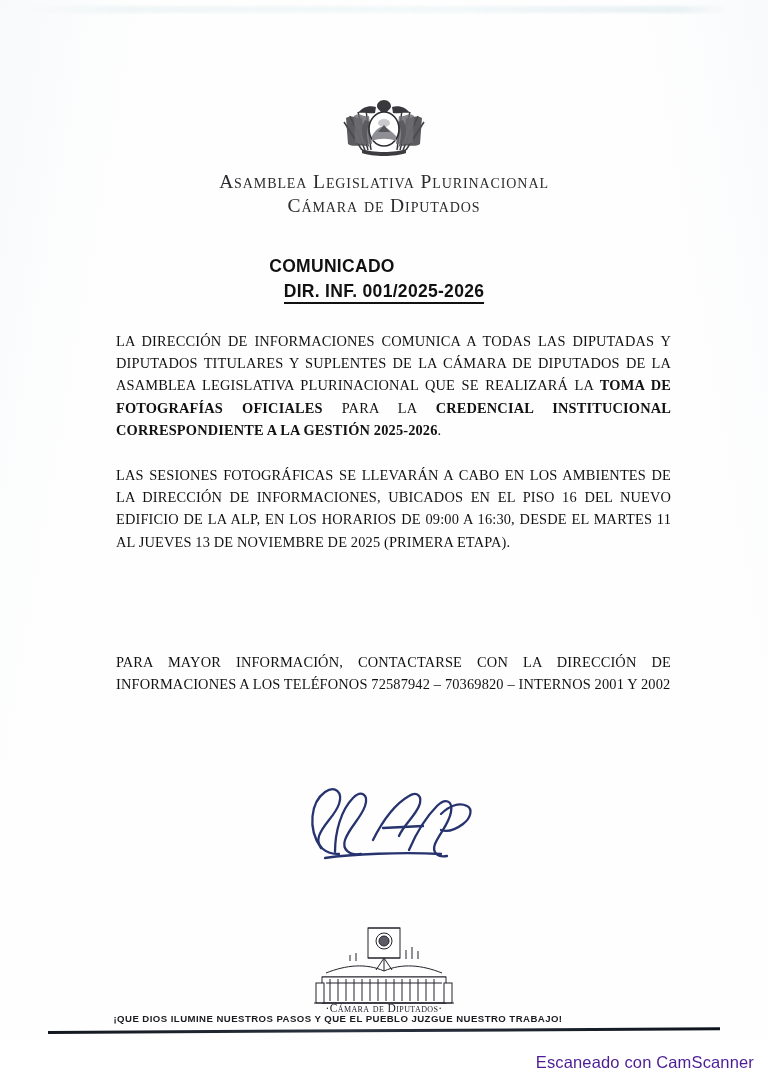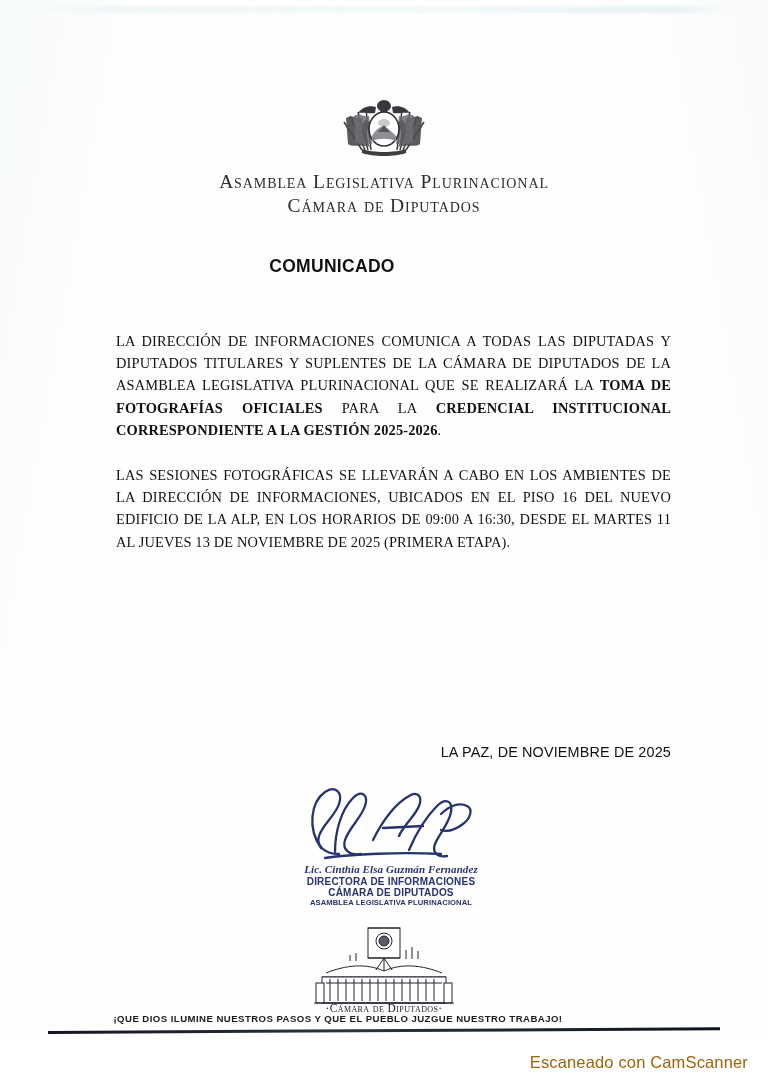--- a/index.html
+++ b/index.html
@@ -177,23 +177,23 @@
 
   
   .scanbar {
     position: absolute;
     left: 0; top: 1040px;
     width: 768px; height: 47px;
     background: #ffffff;
   }
   .scan-text {
     position: absolute;
-    right: 20px; top: 1053px;
+    right: 14px; top: 1053px;
     font-size: 16.5px;
-    color: #a16207;
+    color: #4c1d95;
     letter-spacing: 0.15px;
   }
 </style>
 </head>
 <body>
 
 <div class="sheet">
 
   <div class="edge-top"></div>
 
@@ -235,55 +235,54 @@
       </svg>
     </span>
   </div>
 
   <div class="org-title">
     <span class="l1">Asamblea Legislativa Plurinacional</span>
     <span class="l2">Cámara de Diputados</span>
   </div>
 
   <div class="doc-title">COMUNICADO</div>
+  <div class="doc-subtitle">
+    <span>DIR. INF. 001/2025-2026</span>
+  </div>
 
   <div class="body-block p1">
     <p>
       <span>LA DIRECCIÓN DE INFORMACIONES COMUNICA A TODAS LAS DIPUTADAS Y DIPUTADOS TITULARES Y SUPLENTES DE LA CÁMARA DE DIPUTADOS DE LA ASAMBLEA LEGISLATIVA PLURINACIONAL QUE SE REALIZARÁ LA </span><span class="b">TOMA DE FOTOGRAFÍAS OFICIALES</span><span> PARA LA </span><span class="b">CREDENCIAL INSTITUCIONAL CORRESPONDIENTE A LA GESTIÓN 2025-2026</span><span>.</span>
     </p>
   </div>
 
   <div class="body-block p2">
     <p>LAS SESIONES FOTOGRÁFICAS SE LLEVARÁN A CABO EN LOS AMBIENTES DE LA DIRECCIÓN DE INFORMACIONES, UBICADOS EN EL PISO 16 DEL NUEVO EDIFICIO DE LA ALP, EN LOS HORARIOS DE 09:00 A 16:30, DESDE EL MARTES 11 AL JUEVES 13 DE NOVIEMBRE DE 2025 (PRIMERA ETAPA).</p>
   </div>
 
 
-
-  <div class="place-date">LA PAZ, DE NOVIEMBRE DE 2025</div>
+  <div class="body-block p4">
+    <p>PARA MAYOR INFORMACIÓN, CONTACTARSE CON LA DIRECCIÓN DE INFORMACIONES A LOS TELÉFONOS 72587942 – 70369820 – INTERNOS 2001 Y 2002</p>
+  </div>
+
 
   <div class="sig-wrap">
     <span class="sig-ink">
       <svg width="200" height="95" viewBox="0 0 200 95">
         <g fill="none" stroke="#26336f" stroke-width="2.3" stroke-linecap="round" stroke-linejoin="round">
           <path d="M30 78 C16 58 20 32 34 22 C44 15 52 22 48 34 C44 46 32 54 28 66 C25 76 34 84 48 84"></path>
           <path d="M44 82 C44 62 50 40 62 28 C70 20 78 24 74 36 C70 48 58 58 54 70 C51 79 58 86 70 84"></path>
           <path d="M82 70 C92 50 104 34 118 26 C126 21 132 26 128 36 C124 46 112 56 108 66"></path>
           <path d="M92 58 L132 56"></path>
           <path d="M118 80 C124 66 134 48 146 36 C154 28 162 30 160 42 C158 54 148 64 144 74 C141 82 146 88 156 86"></path>
           <path d="M150 44 C158 36 168 32 176 36 C182 39 180 48 172 54 C164 60 156 62 150 60"></path>
           <path d="M34 88 C60 84 110 82 150 84"></path>
         </g>
       </svg>
     </span>
-    <div class="stamp">
-      <span class="name">Lic. Cinthia Elsa Guzmán Fernandez</span>
-      <span class="r1">DIRECTORA DE INFORMACIONES</span>
-      <span class="r2">CÁMARA DE DIPUTADOS</span>
-      <span class="r3">ASAMBLEA LEGISLATIVA PLURINACIONAL</span>
-    </div>
   </div>
 
   <div class="footer-logo">
     <span class="svgwrap">
       <svg width="196" height="88" viewBox="0 0 196 88">
         <g stroke="#23232c" fill="none" stroke-width="1">
 
           <rect x="82" y="3" width="32" height="30" fill="#ffffff"></rect>
           <circle cx="98" cy="16" r="8" fill="#ffffff"></circle>
           <circle cx="98" cy="16" r="5" fill="#5d5d68"></circle>

